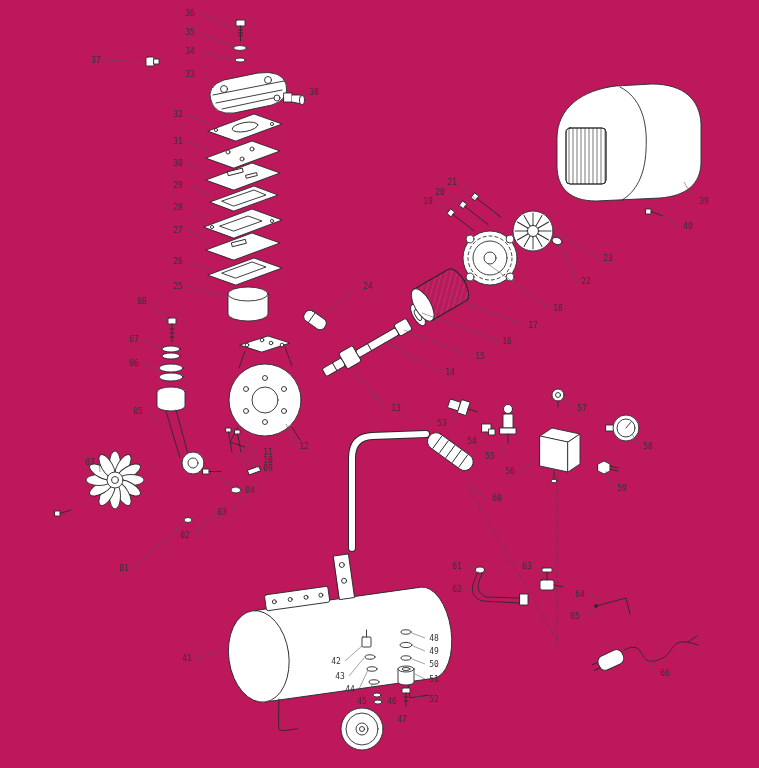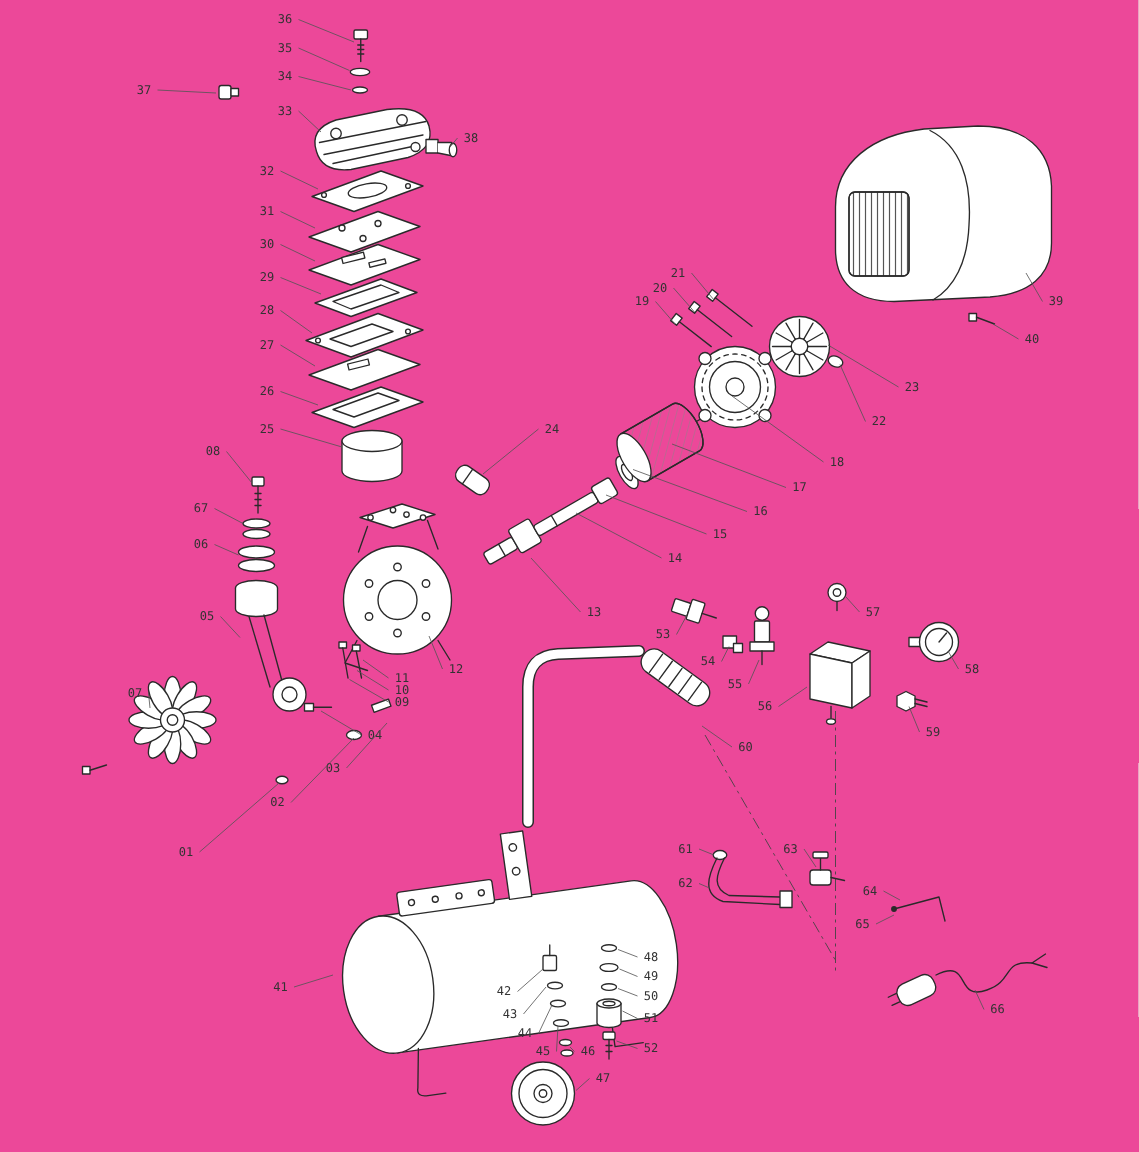--- a/index.html
+++ b/index.html
@@ -1,20 +1,20 @@
 <!DOCTYPE html>
 <html style="--line: #2a2a2a;"><head>
 <meta charset="utf-8">
 <style>
   * { box-sizing: border-box; }
   html, body { margin: 0; padding: 0; background: #e8e8e8; }
   .stage {
     position: relative;
     width: 759px; height: 768px;
-    background: #ec4899;
+    background: #be185d;
     font-family: "DejaVu Sans Mono", "Liberation Mono", monospace;
     overflow: hidden;
   }
   svg { display: block; }
   #artwork { stroke: var(--line, #2a2a2a); stroke-width: 0.9; fill: none; stroke-linecap: round; stroke-linejoin: round; }
   #labels text {
     font-family: "DejaVu Sans Mono", "Liberation Mono", monospace;
     font-size: 8px;
     fill: #333;
     stroke: none;

